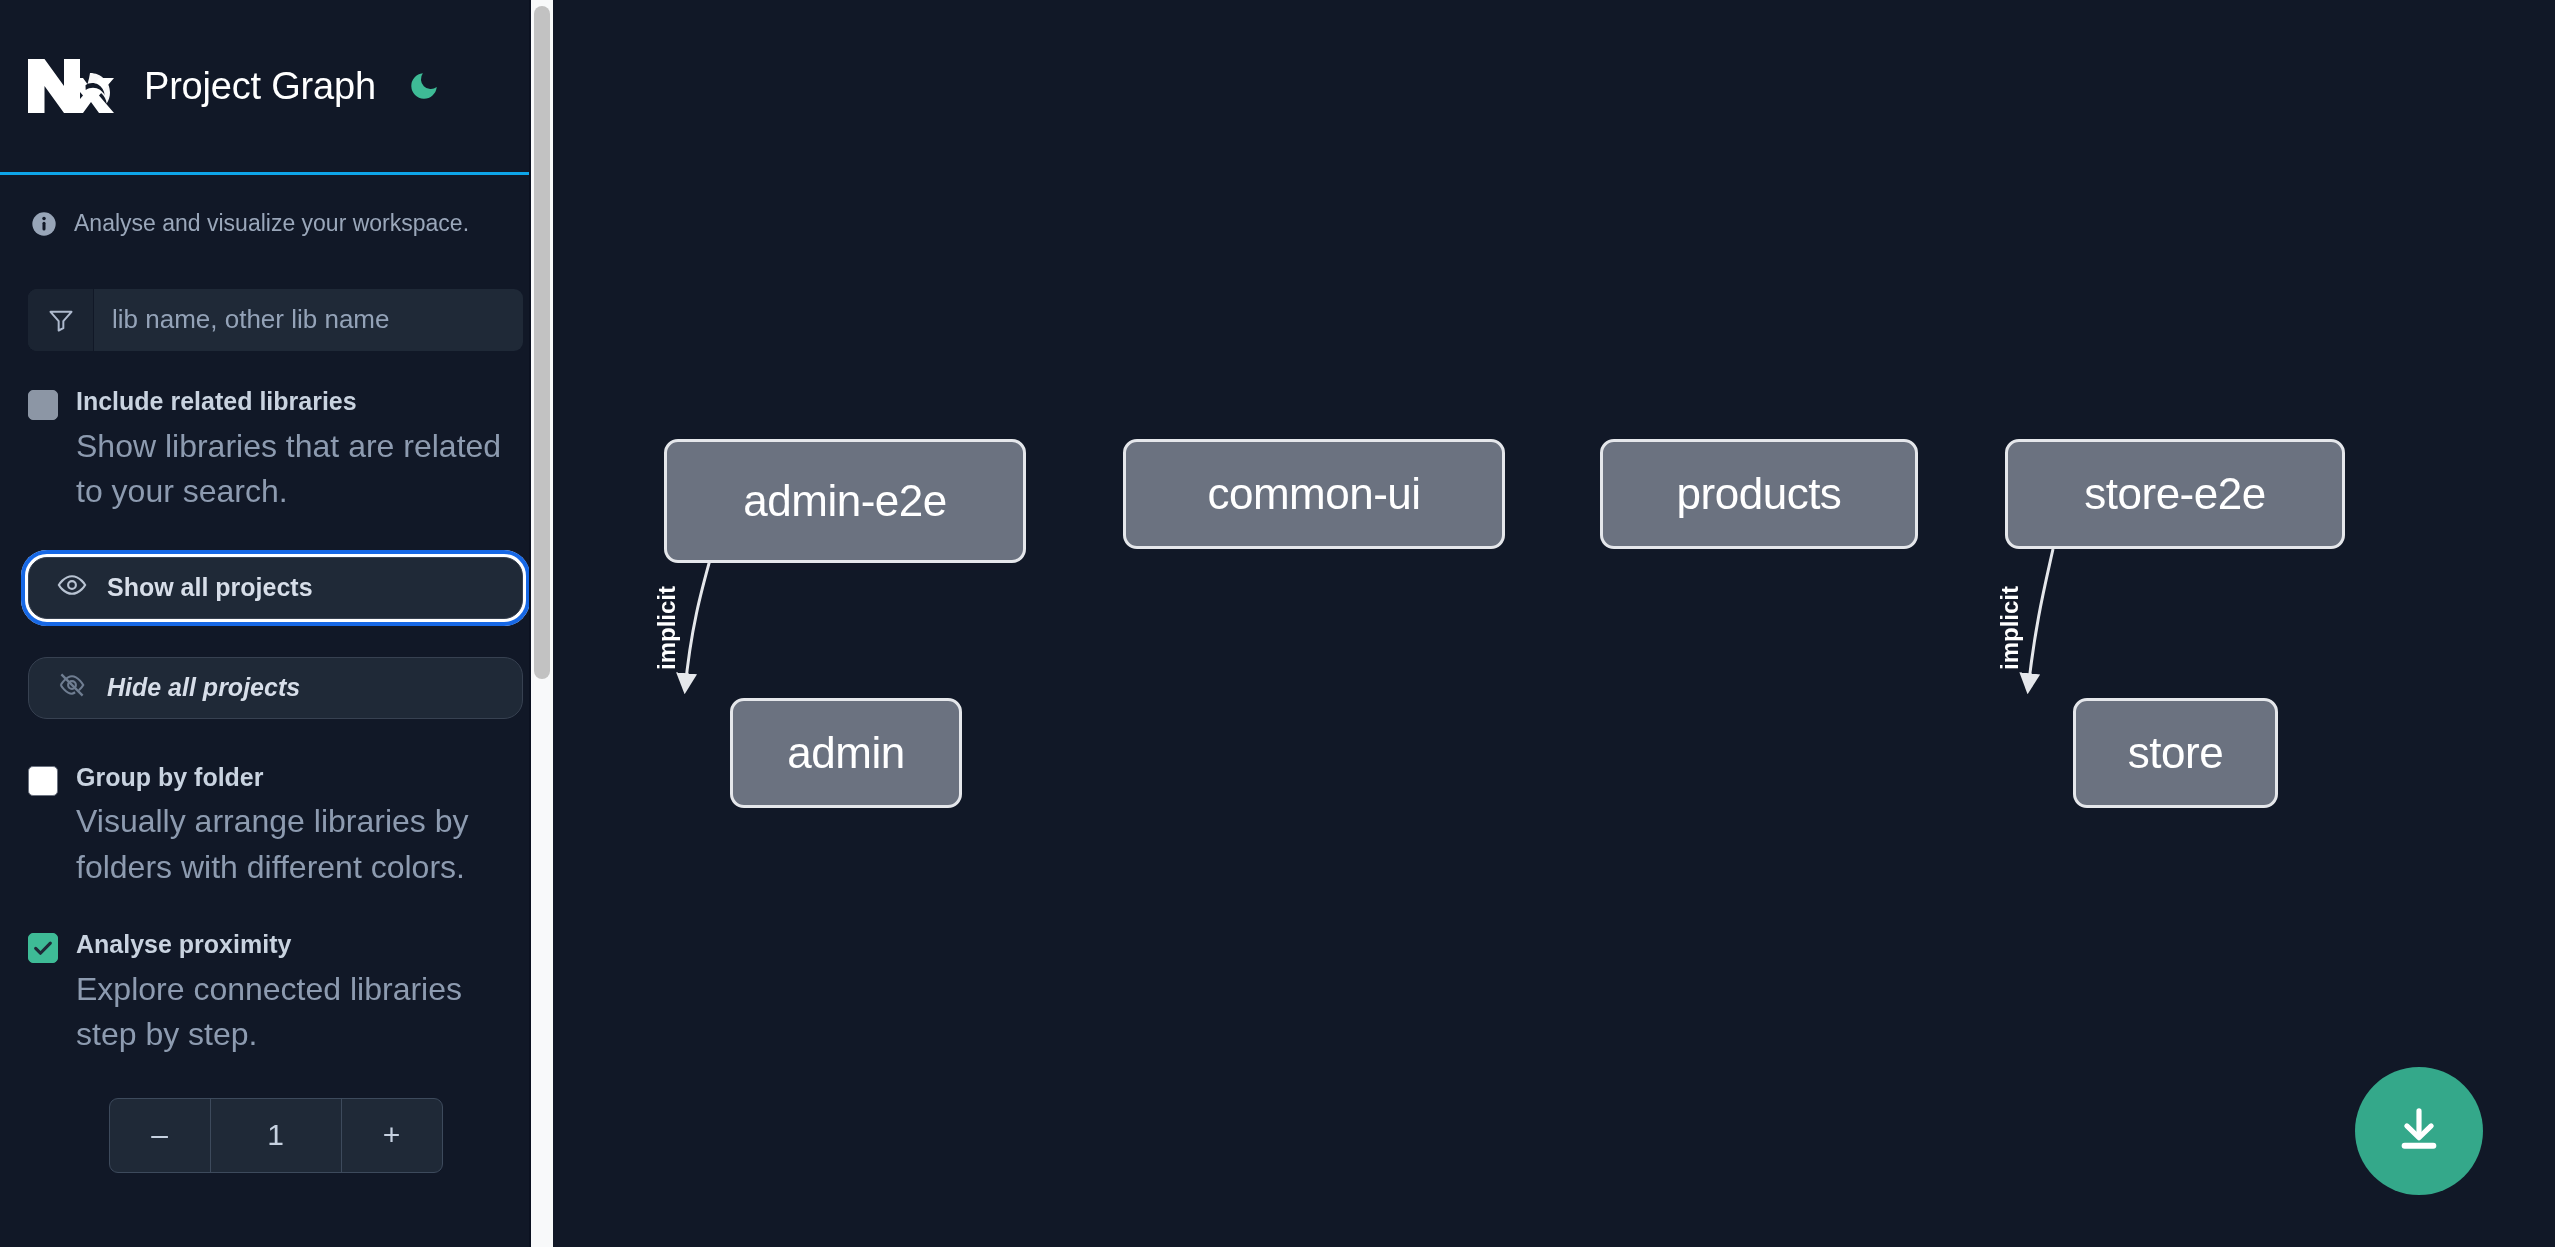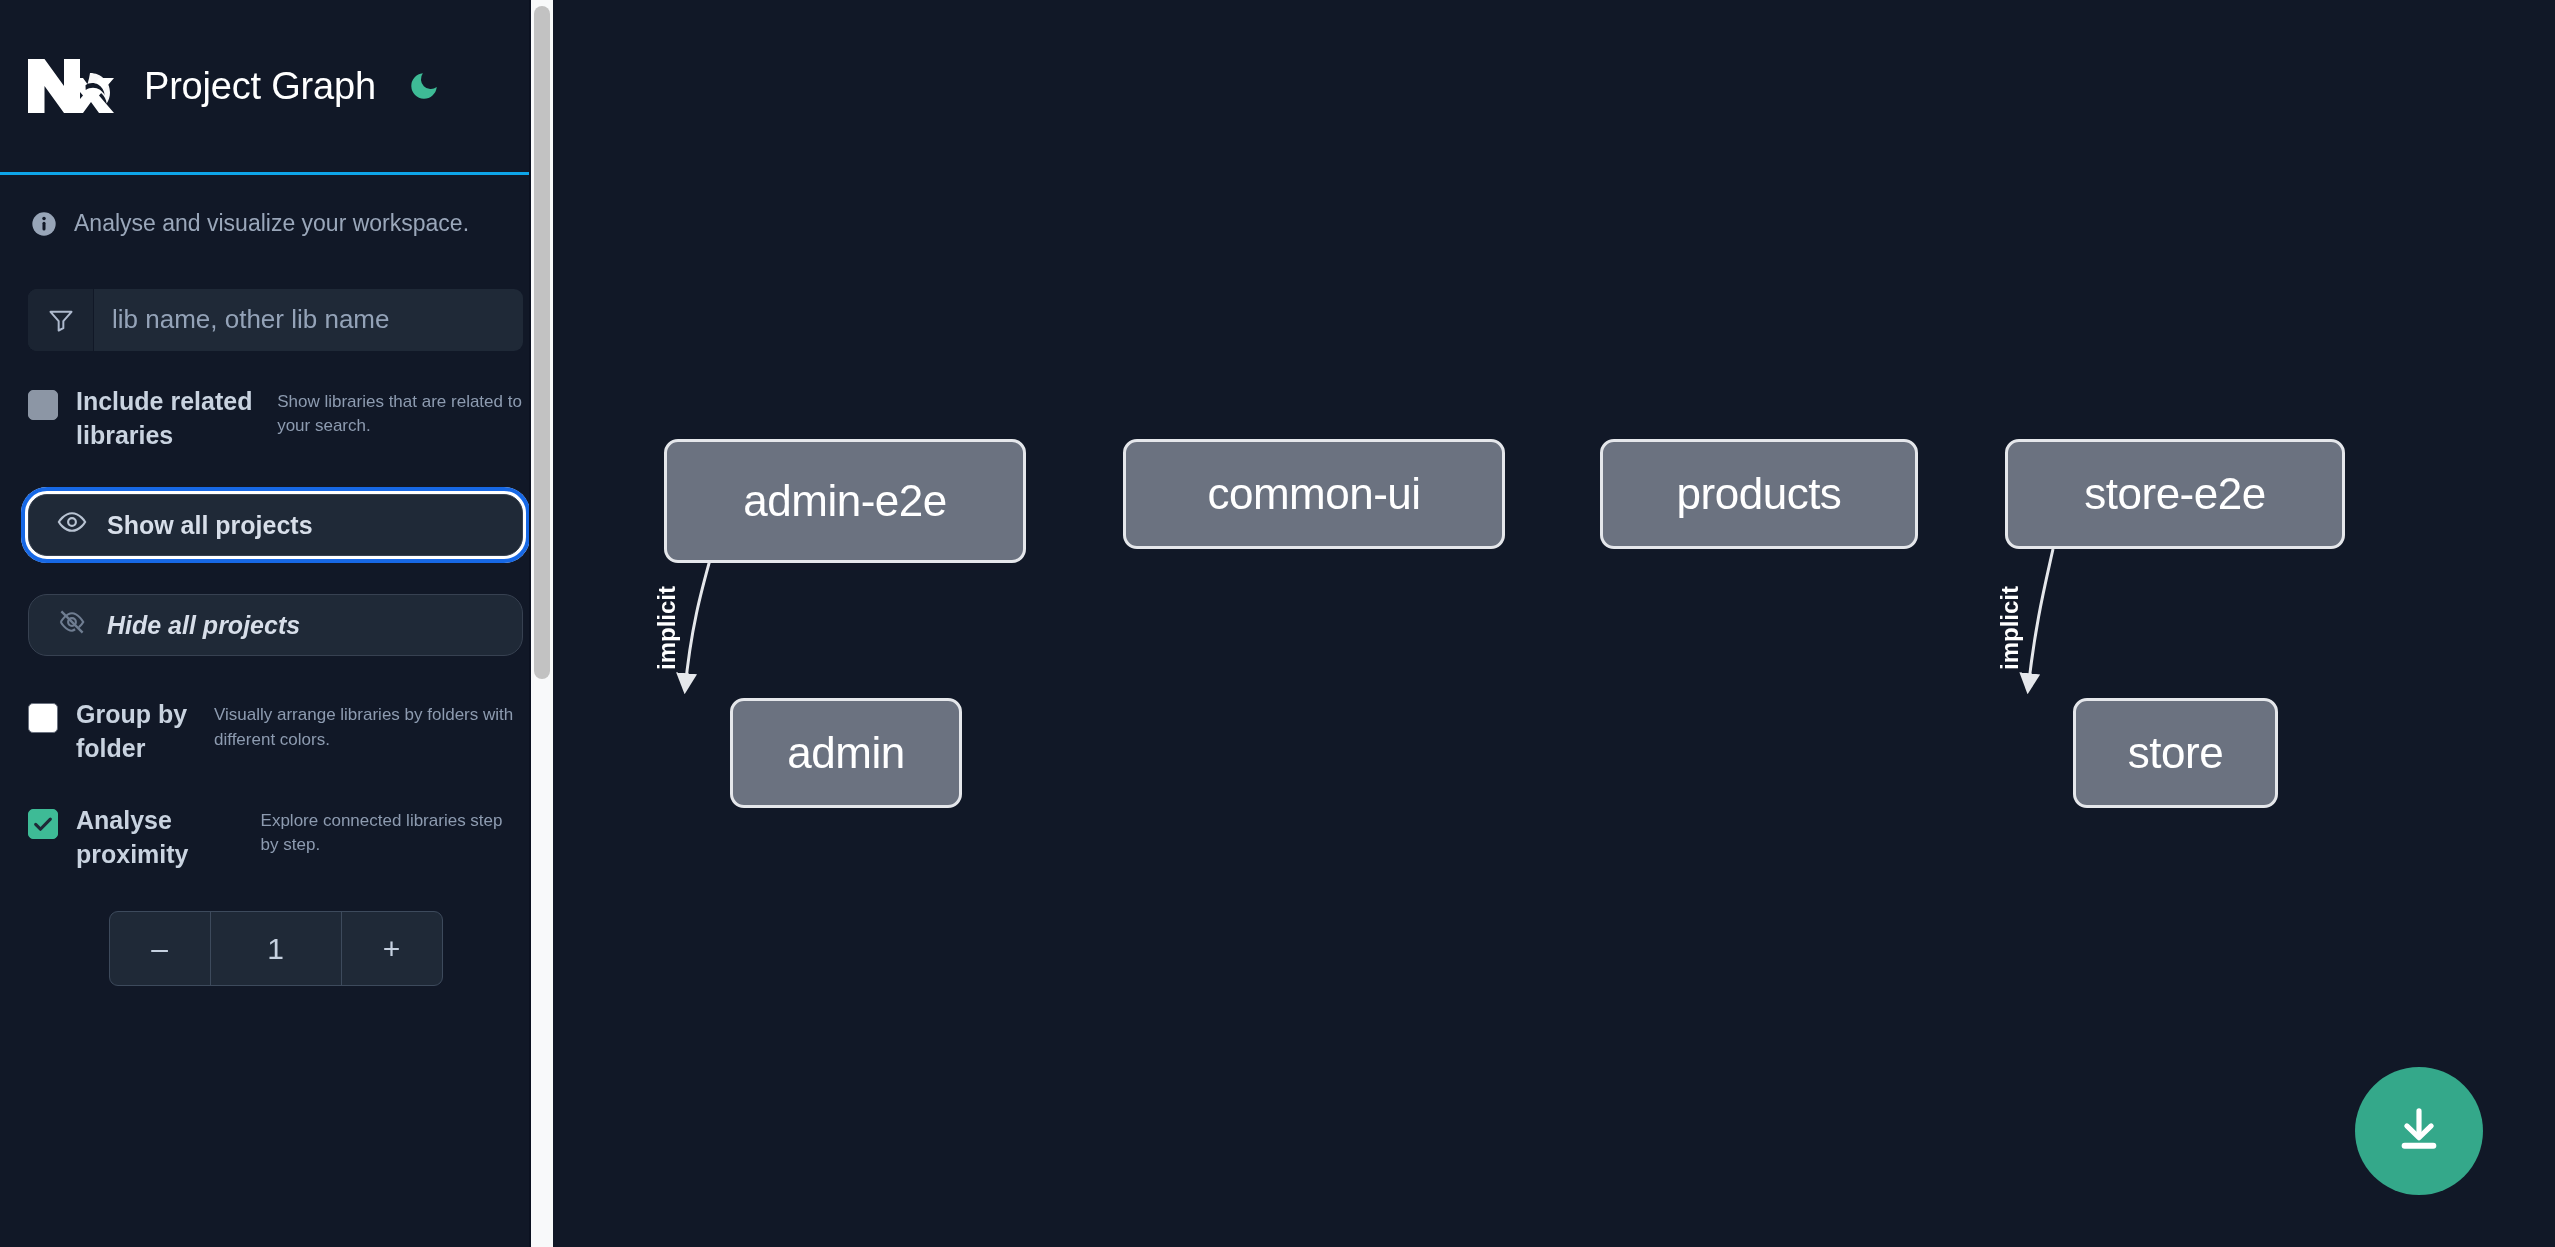--- a/index.html
+++ b/index.html
@@ -130,30 +130,30 @@
   }
   .cbx.unchecked {
     background: #ffffff;
     border: 1px solid #6b7280;
   }
   .cbx.checked {
     background: #3ebb96;
     border: 1px solid #3ebb96;
   }
   .cbx.checked svg { position: absolute; top: 3px; left: 3px; }
-  .opt-texts { display: flex; }
+  .opt-texts { display: flex; flex-direction: column; }
   .opt-title {
     color: #c9d3e0;
     font-size: 25px;
     font-weight: 700;
     line-height: 1.35;
   }
   .opt-desc {
     color: #8d9bb0;
-    font-size: 17px;
+    font-size: 32px;
     font-weight: 400;
     line-height: 1.42;
     margin-top: 5px;
     max-width: 440px;
   }
 
   
   .btns { margin-top: 42px; padding: 0 30px 0 28px; }
   .btn {
     position: relative;

